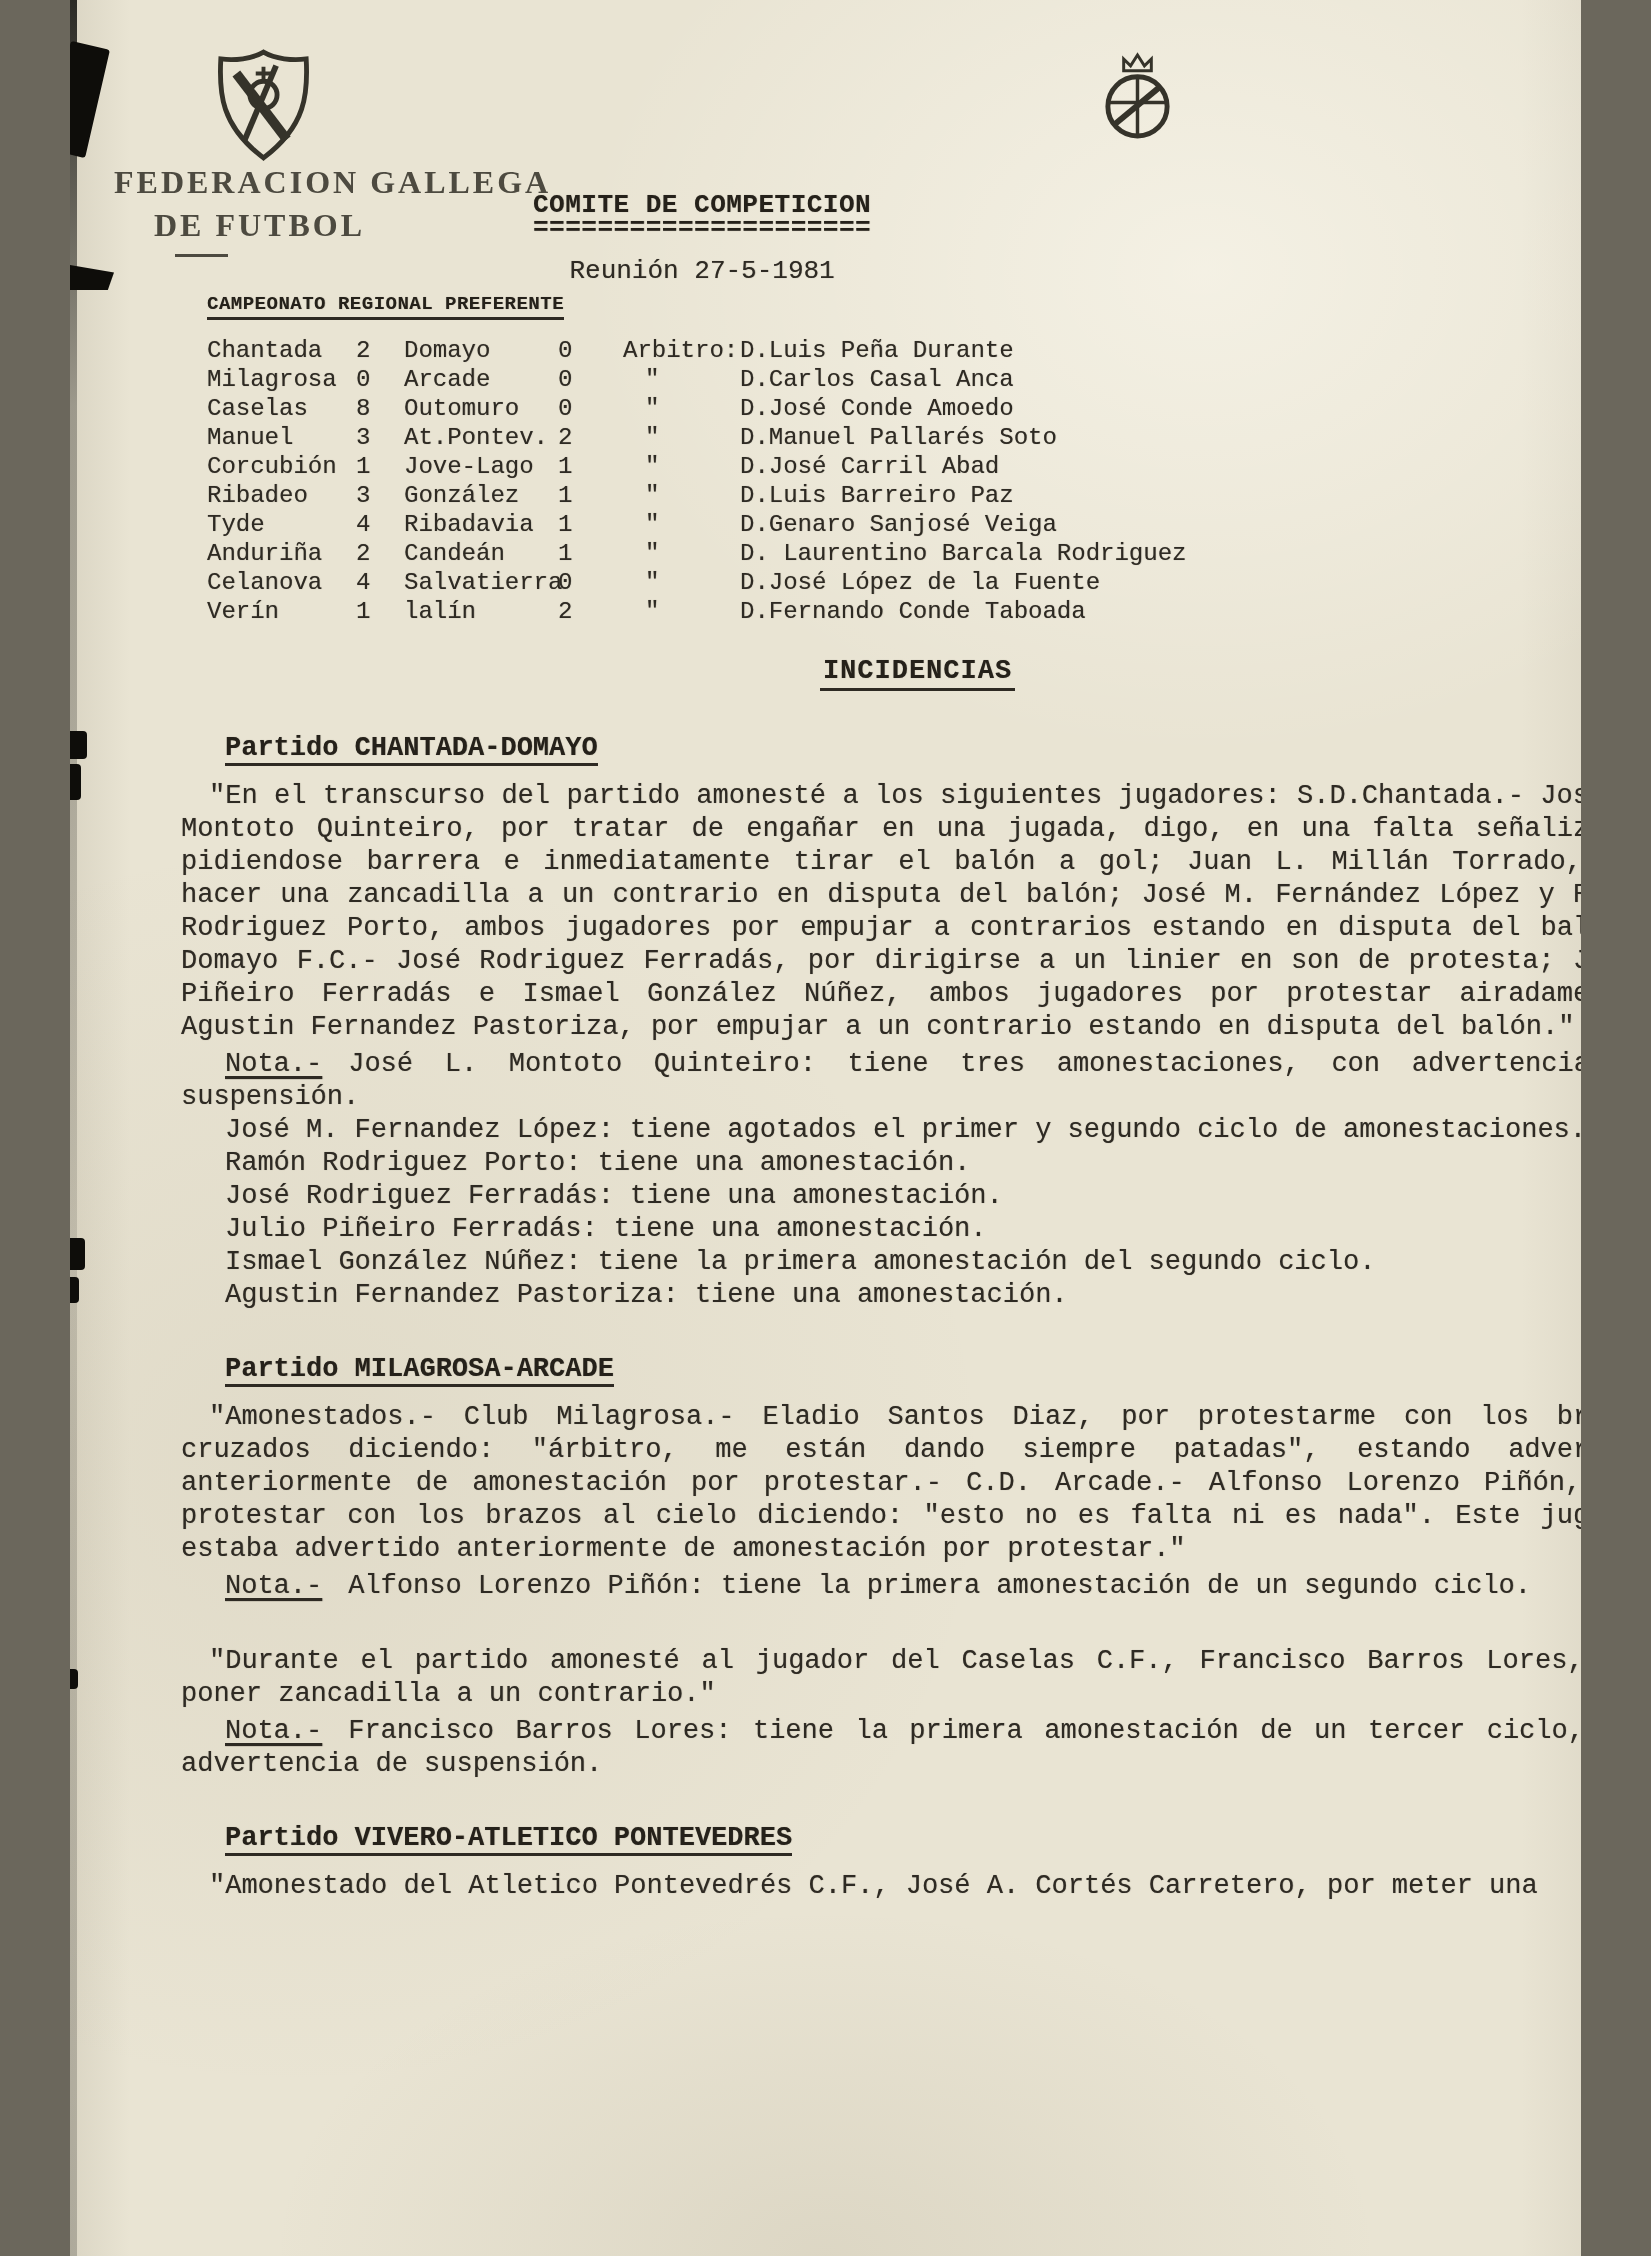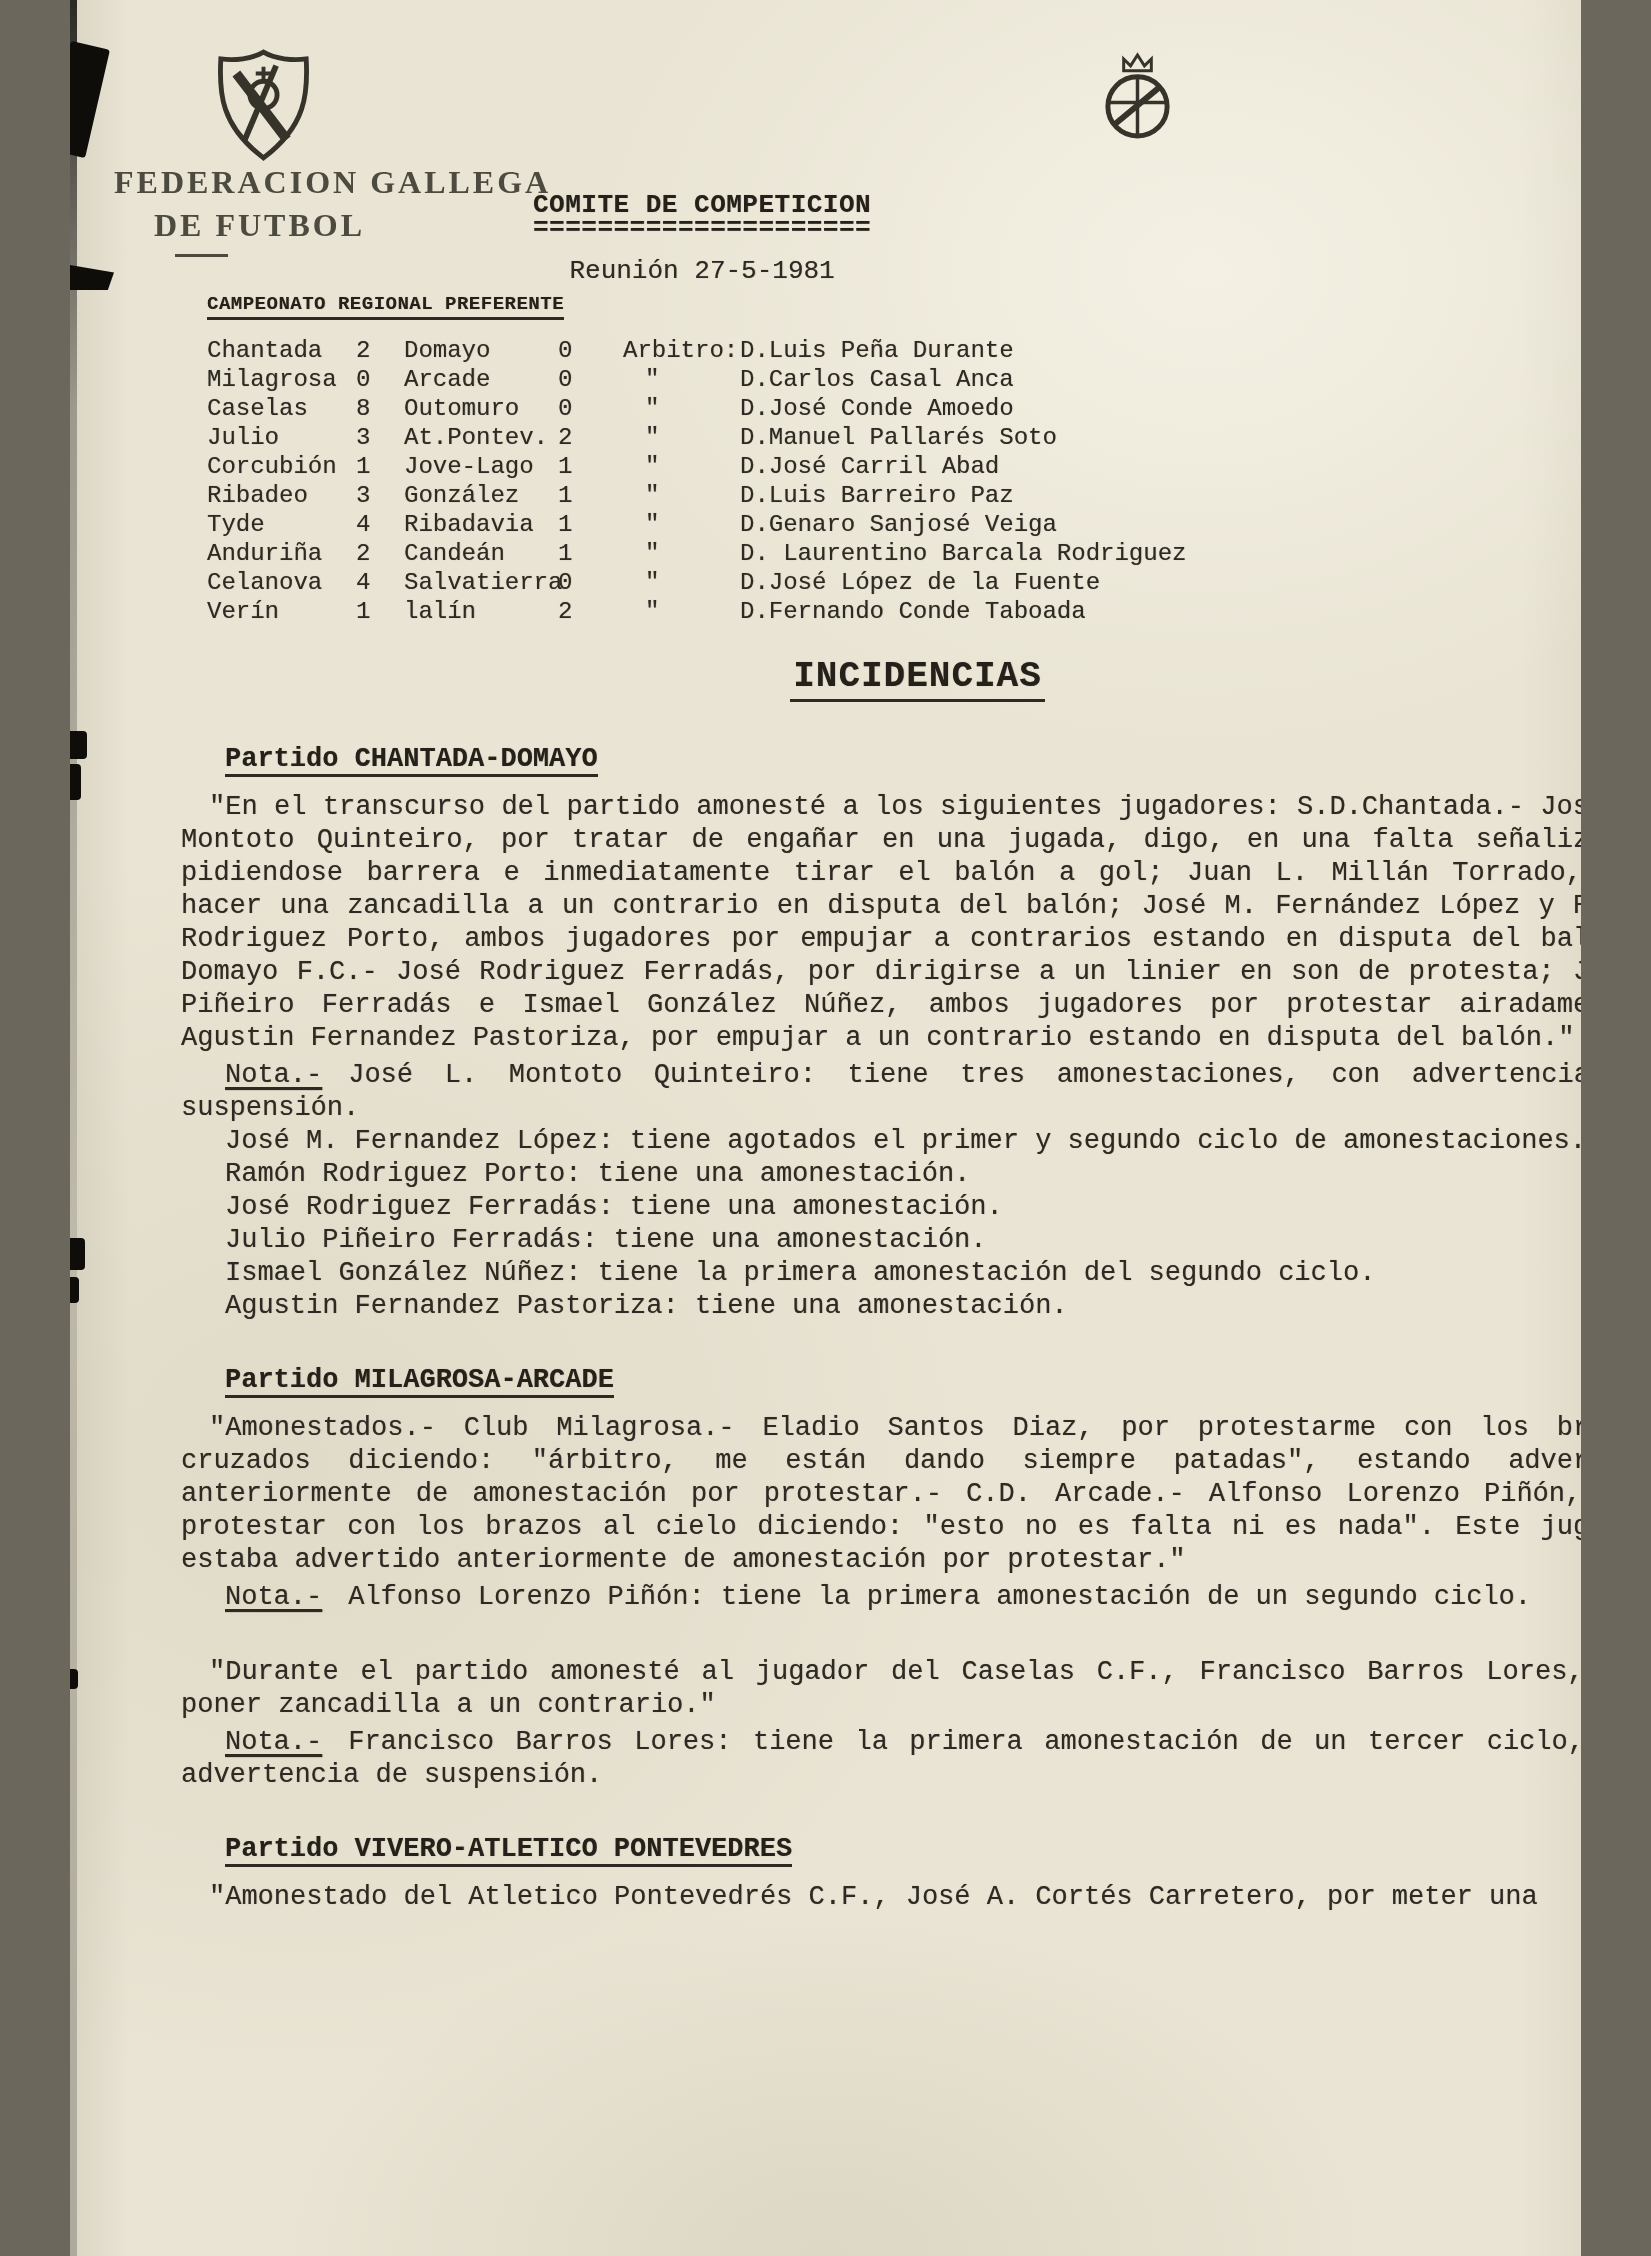--- a/index.html
+++ b/index.html
@@ -57,21 +57,21 @@
   .results-title {
     display:inline-block; font-size:19px; font-weight:bold; color:#25211a;
     border-bottom:3px solid #2e2a23; padding-bottom:2px; letter-spacing:0.5px;
   }
   .results-table { margin:16px 0 0 26px; font-size:24px; }
   .match-row { display:grid; grid-template-columns:149px 48px 154px 65px 117px auto; line-height:29px; }
   .match-row:not(:first-child) .ref-label { padding-left:22px; }
 
   .incidencias-title-wrap { text-align:center; margin-top:30px; }
   .incidencias-title {
-    display:inline-block; font-size:36px; font-weight:bold; color:#25211a;
+    display:inline-block; font-size:27px; font-weight:bold; color:#25211a;
     border-bottom:3px solid #2e2a23; padding:0 3px 2px; letter-spacing:1px;
   }
 
   .section { margin-top:42px; }
   .section-heading-wrap { margin-left:44px; margin-bottom:14px; }
   .section-heading {
     display:inline-block; font-size:27px; font-weight:bold; color:#25211a;
     border-bottom:3px solid #2e2a23; padding-bottom:0;
   }
   .para { margin:0; font-size:27px; line-height:33px; text-align:justify; text-indent:28px; }
@@ -153,21 +153,21 @@
       </div>
       <div class="match-row">
         <span>Caselas</span>
         <span>8</span>
         <span>Outomuro</span>
         <span>0</span>
         <span class="ref-label">"</span>
         <span>D.José Conde Amoedo</span>
       </div>
       <div class="match-row">
-        <span>Julio</span>
+        <span>Manuel</span>
         <span>3</span>
         <span>At.Pontev.</span>
         <span>2</span>
         <span class="ref-label">"</span>
         <span>D.Manuel Pallarés Soto</span>
       </div>
       <div class="match-row">
         <span>Corcubión</span>
         <span>1</span>
         <span>Jove-Lago</span>

